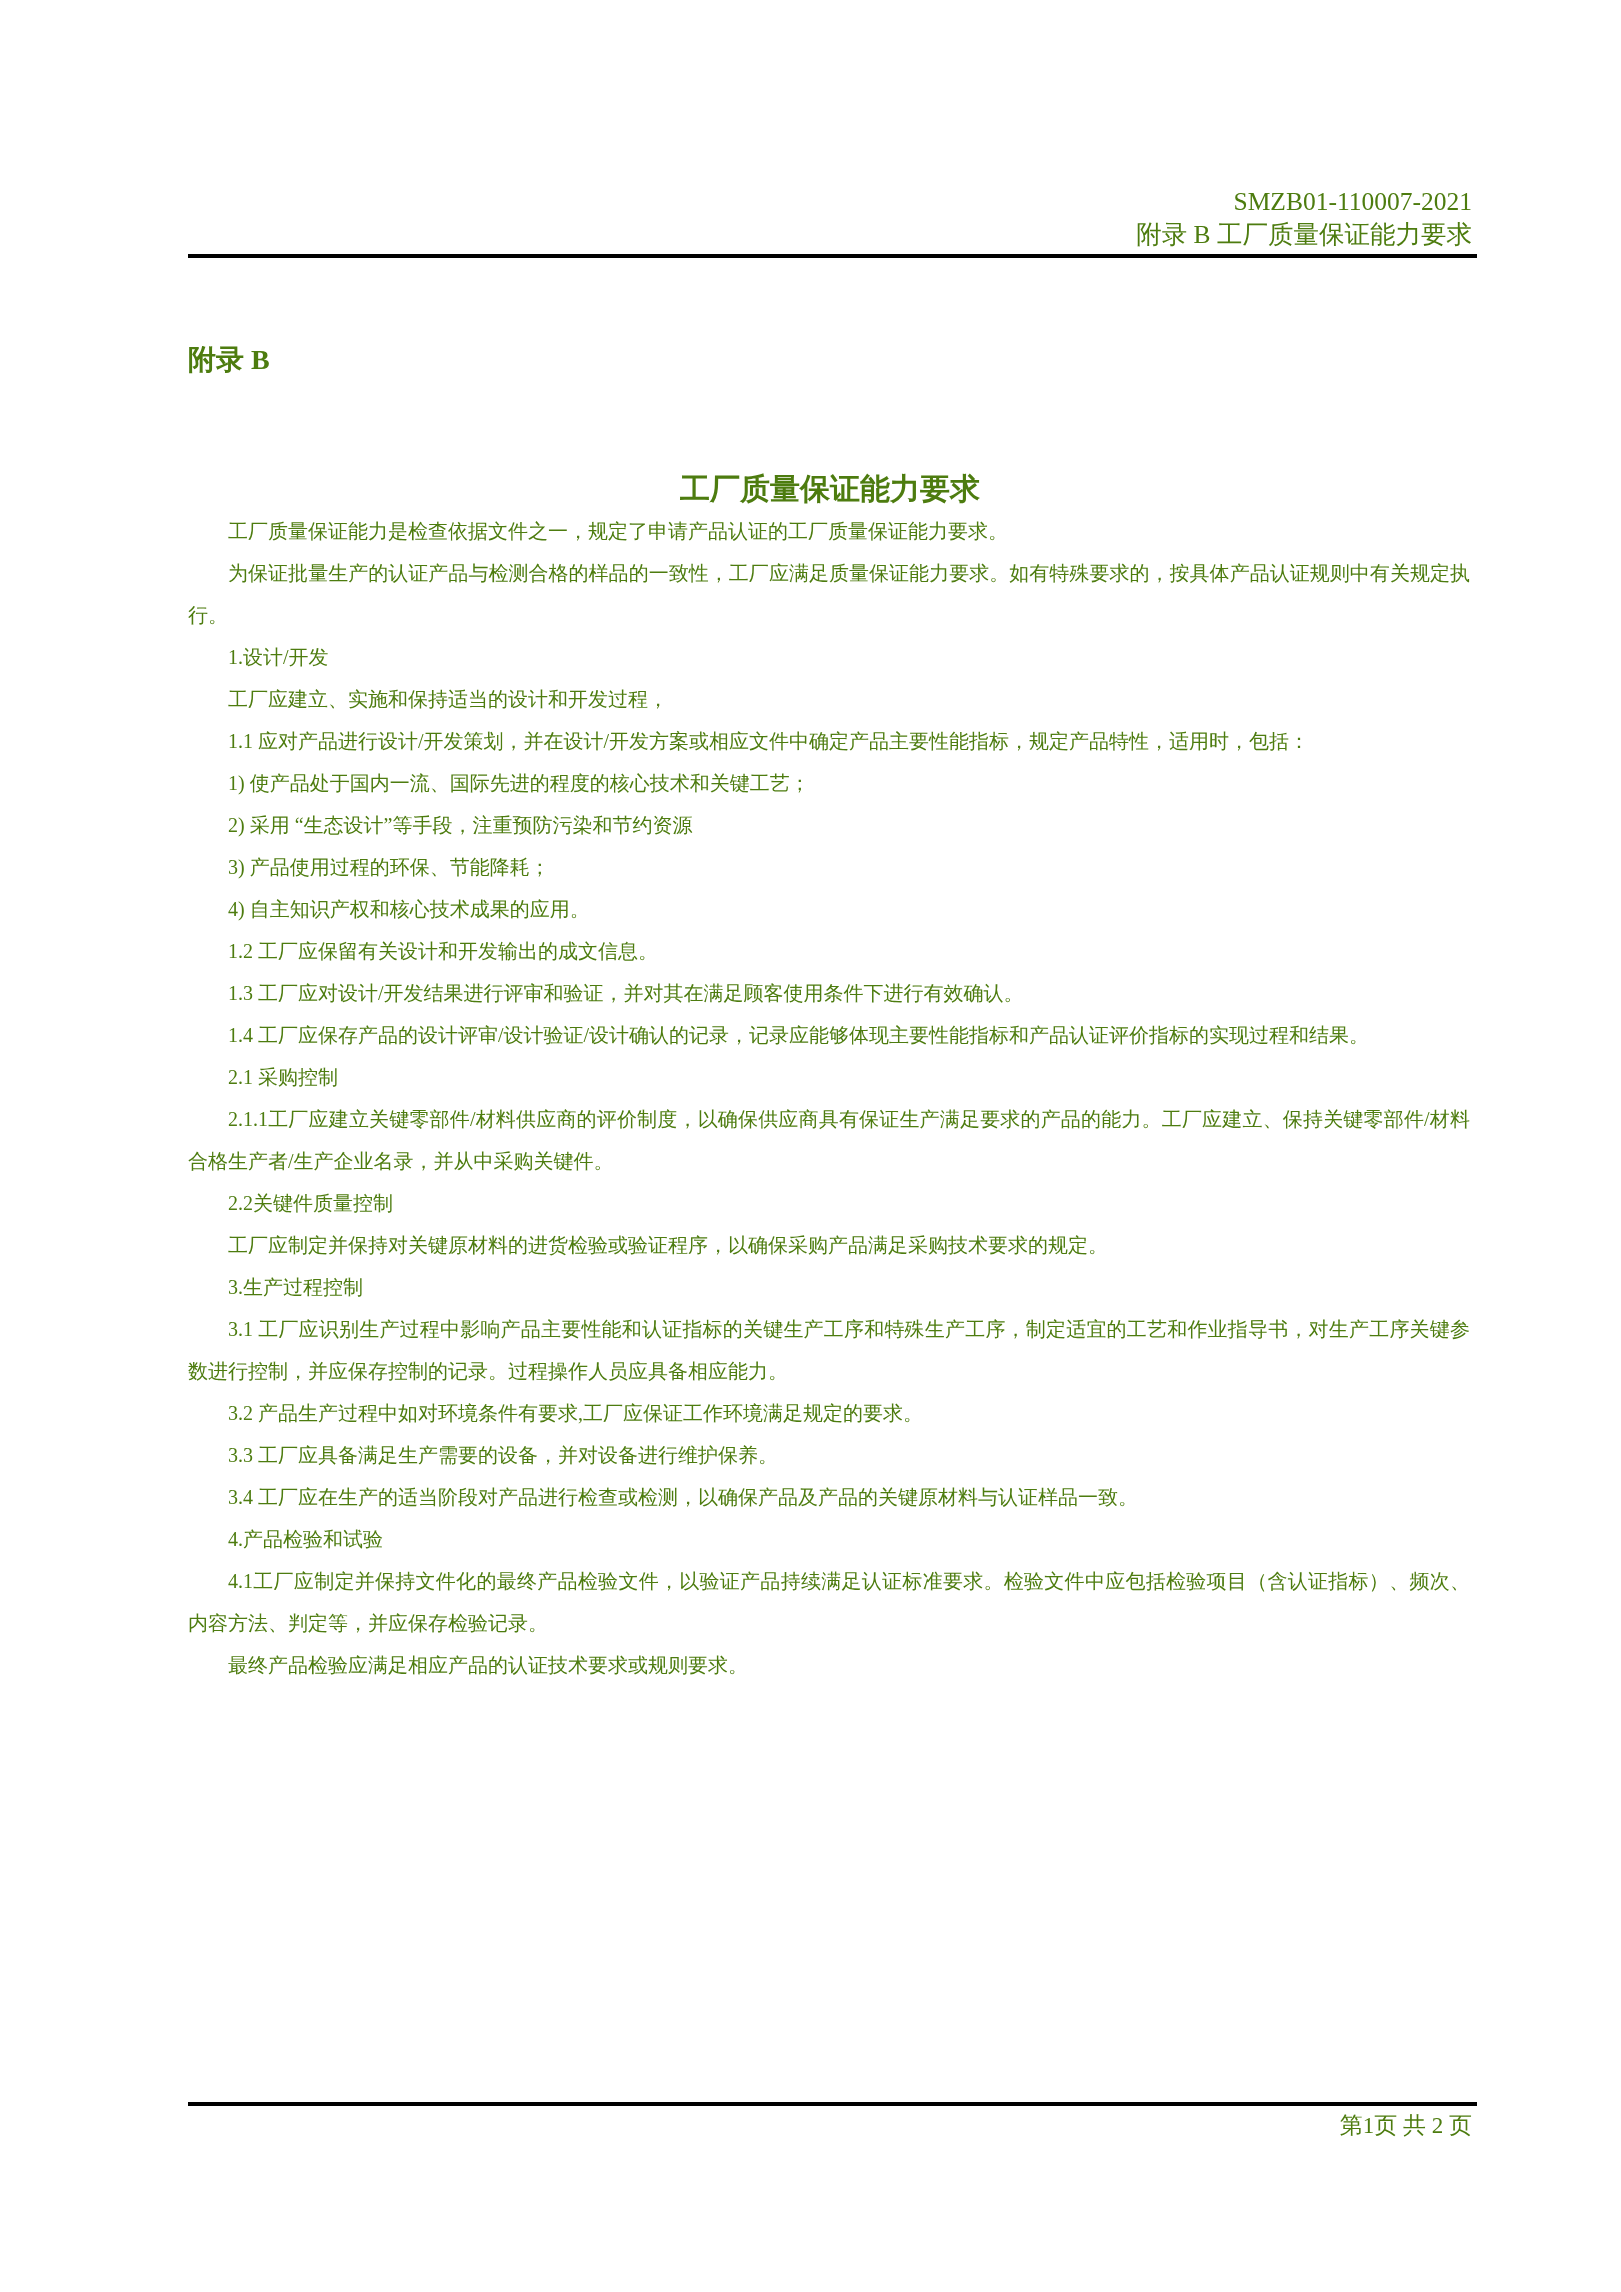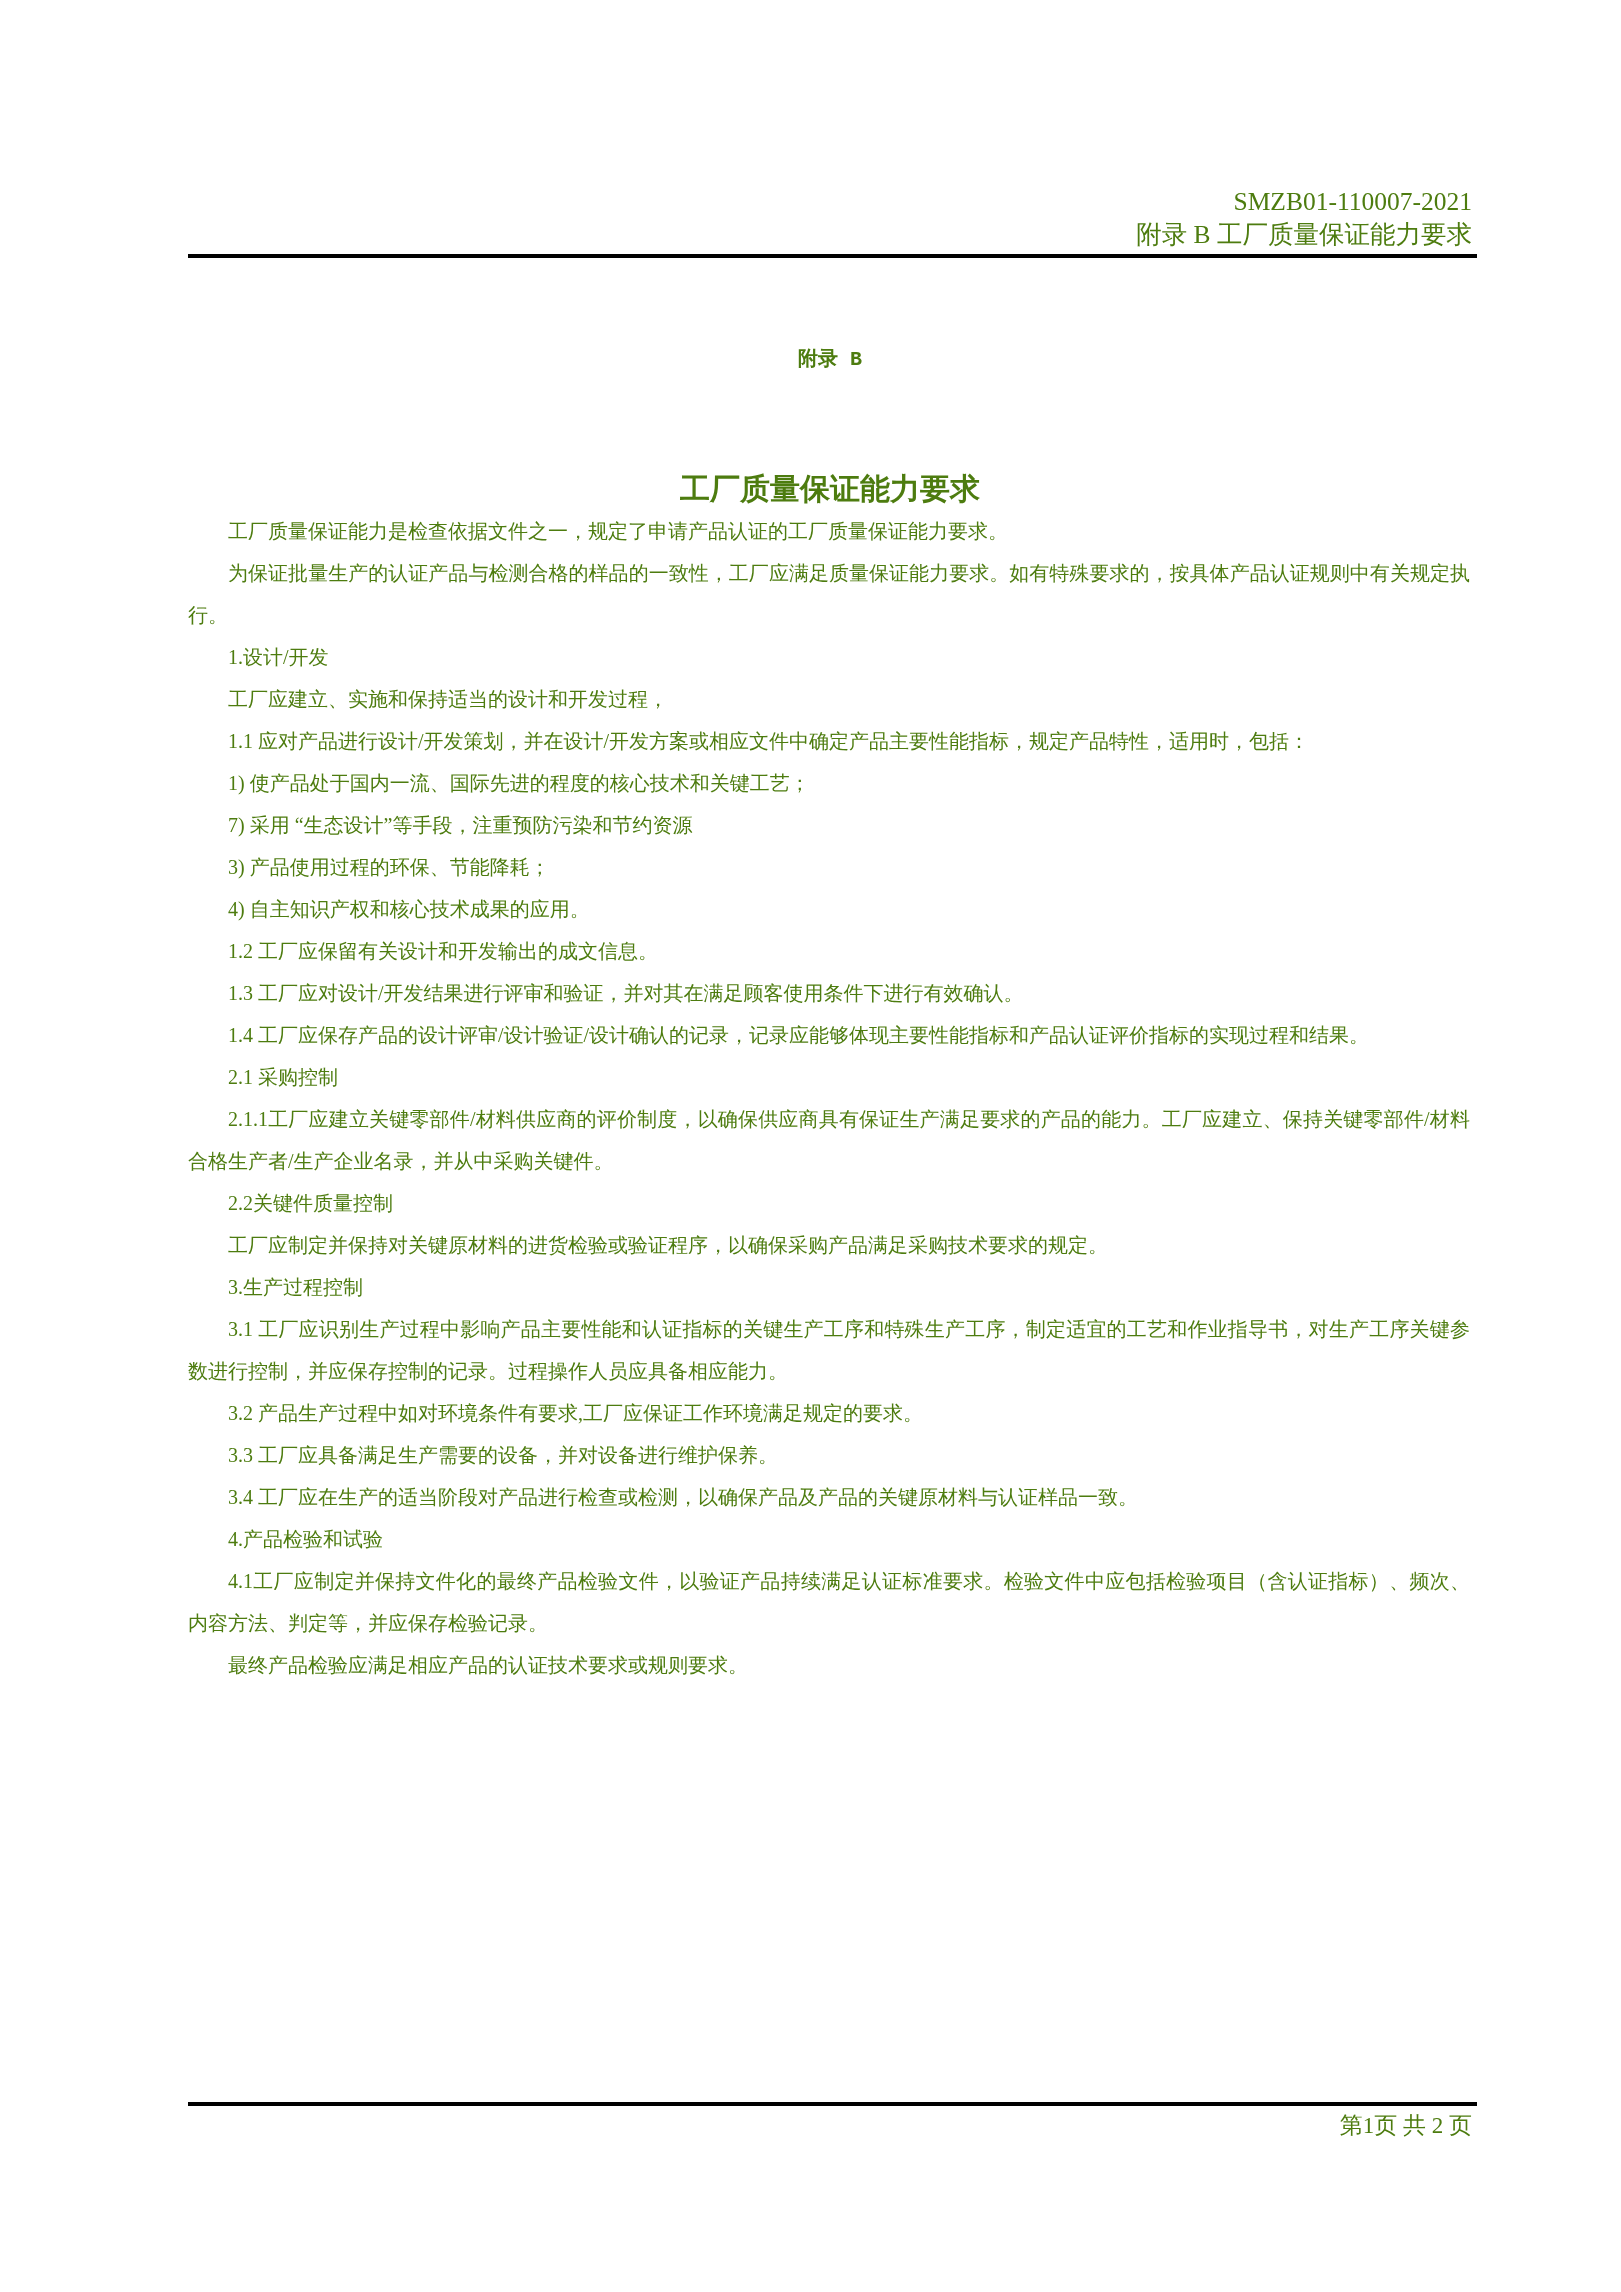--- a/index.html
+++ b/index.html
@@ -29,24 +29,23 @@
     width: 1289px;
     top: 254px;
     height: 3.9px;
     background: #000000;
   }
   .appendix-title {
     position: absolute;
     left: 188px;
     width: 1284px;
     top: 339px;
-    text-align: center;
-    font-family: Liberation Mono, monospace;
+    font-family: Liberation Serif, serif;
     font-weight: bold;
-    font-size: 20px;
+    font-size: 28px;
     line-height: 41px;
   }
   .section-title {
     position: absolute;
     left: 188px;
     width: 1284px;
     top: 469px;
     text-align: center;
     font-family: "Liberation Sans", sans-serif;
     font-weight: bold;
@@ -101,21 +100,21 @@
 
   <div class="section-title">工厂质量保证能力要求</div>
 
   <div class="body-text">
     <p>工厂质量保证能力是检查依据文件之一，规定了申请产品认证的工厂质量保证能力要求。</p>
     <p>为保证批量生产的认证产品与检测合格的样品的一致性，工厂应满足质量保证能力要求。如有特殊要求的，按具体产品认证规则中有关规定执行。</p>
     <p>1.设计/开发</p>
     <p>工厂应建立、实施和保持适当的设计和开发过程，</p>
     <p>1.1 应对产品进行设计/开发策划，并在设计/开发方案或相应文件中确定产品主要性能指标，规定产品特性，适用时，包括：</p>
     <p>1) 使产品处于国内一流、国际先进的程度的核心技术和关键工艺；</p>
-    <p>7) 采用 “生态设计”等手段，注重预防污染和节约资源</p>
+    <p>2) 采用 “生态设计”等手段，注重预防污染和节约资源</p>
     <p>3) 产品使用过程的环保、节能降耗；</p>
     <p>4) 自主知识产权和核心技术成果的应用。</p>
     <p>1.2 工厂应保留有关设计和开发输出的成文信息。</p>
     <p>1.3 工厂应对设计/开发结果进行评审和验证，并对其在满足顾客使用条件下进行有效确认。</p>
     <p>1.4 工厂应保存产品的设计评审/设计验证/设计确认的记录，记录应能够体现主要性能指标和产品认证评价指标的实现过程和结果。</p>
     <p>2.1 采购控制</p>
     <p>2.1.1工厂应建立关键零部件/材料供应商的评价制度，以确保供应商具有保证生产满足要求的产品的能力。工厂应建立、保持关键零部件/材料合格生产者/生产企业名录，并从中采购关键件。</p>
     <p>2.2关键件质量控制</p>
     <p>工厂应制定并保持对关键原材料的进货检验或验证程序，以确保采购产品满足采购技术要求的规定。</p>
     <p>3.生产过程控制</p>

